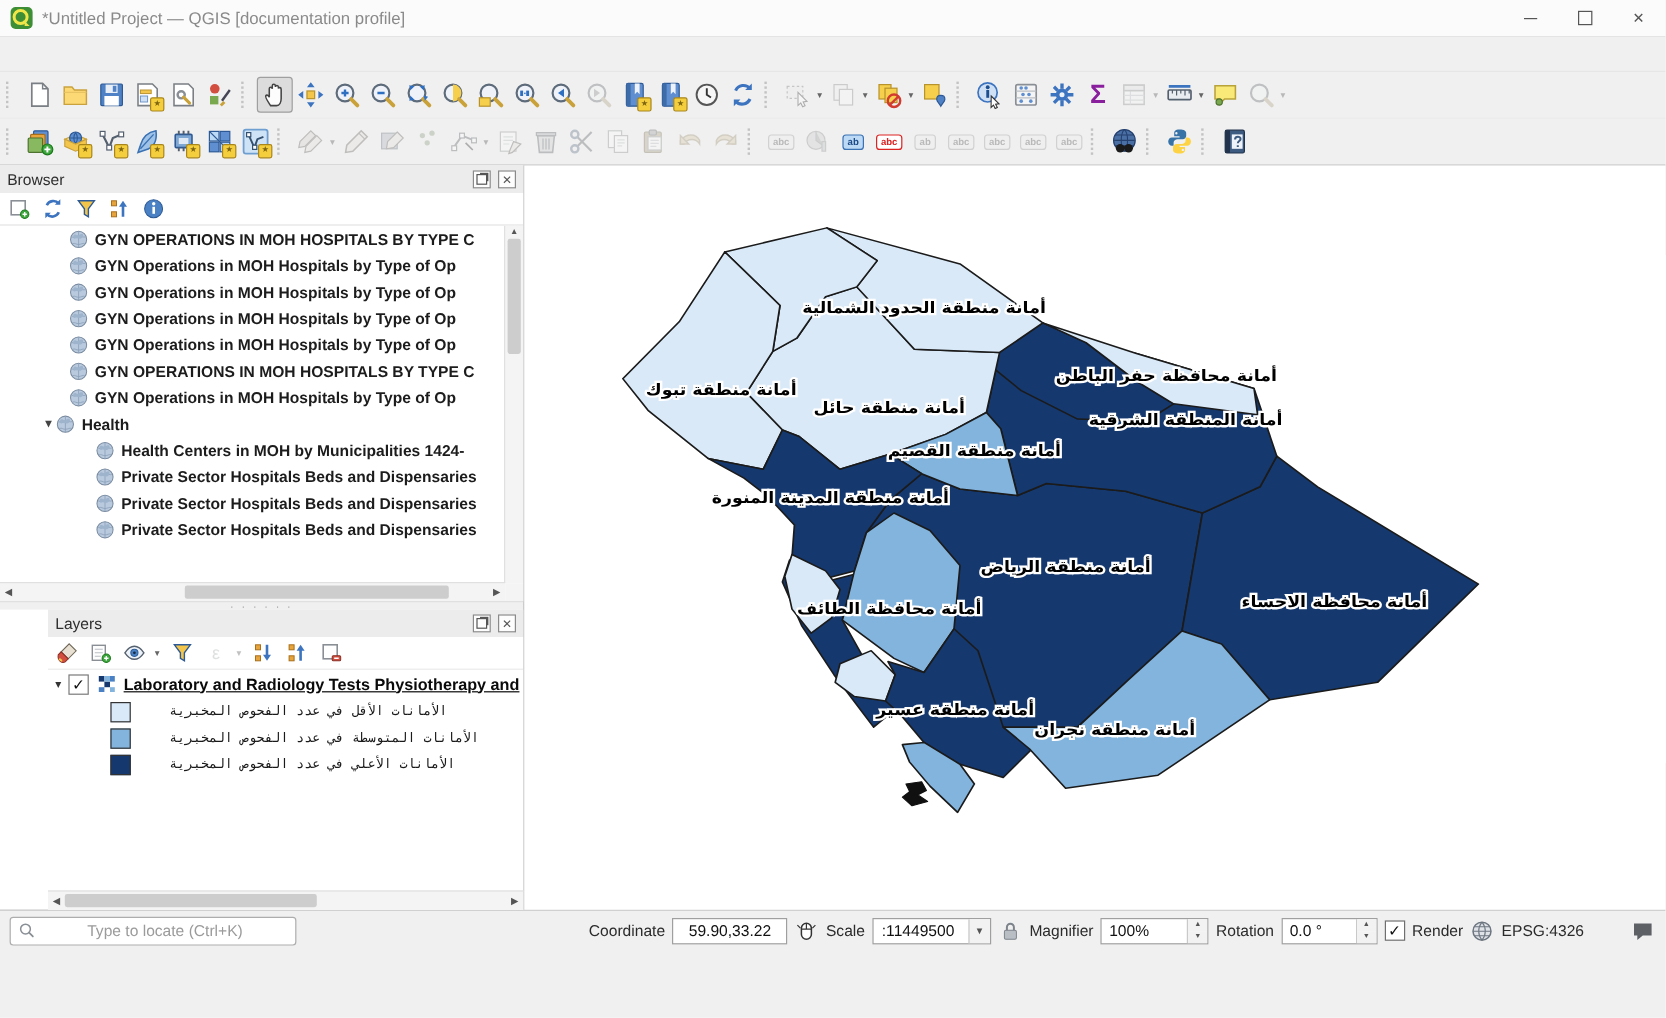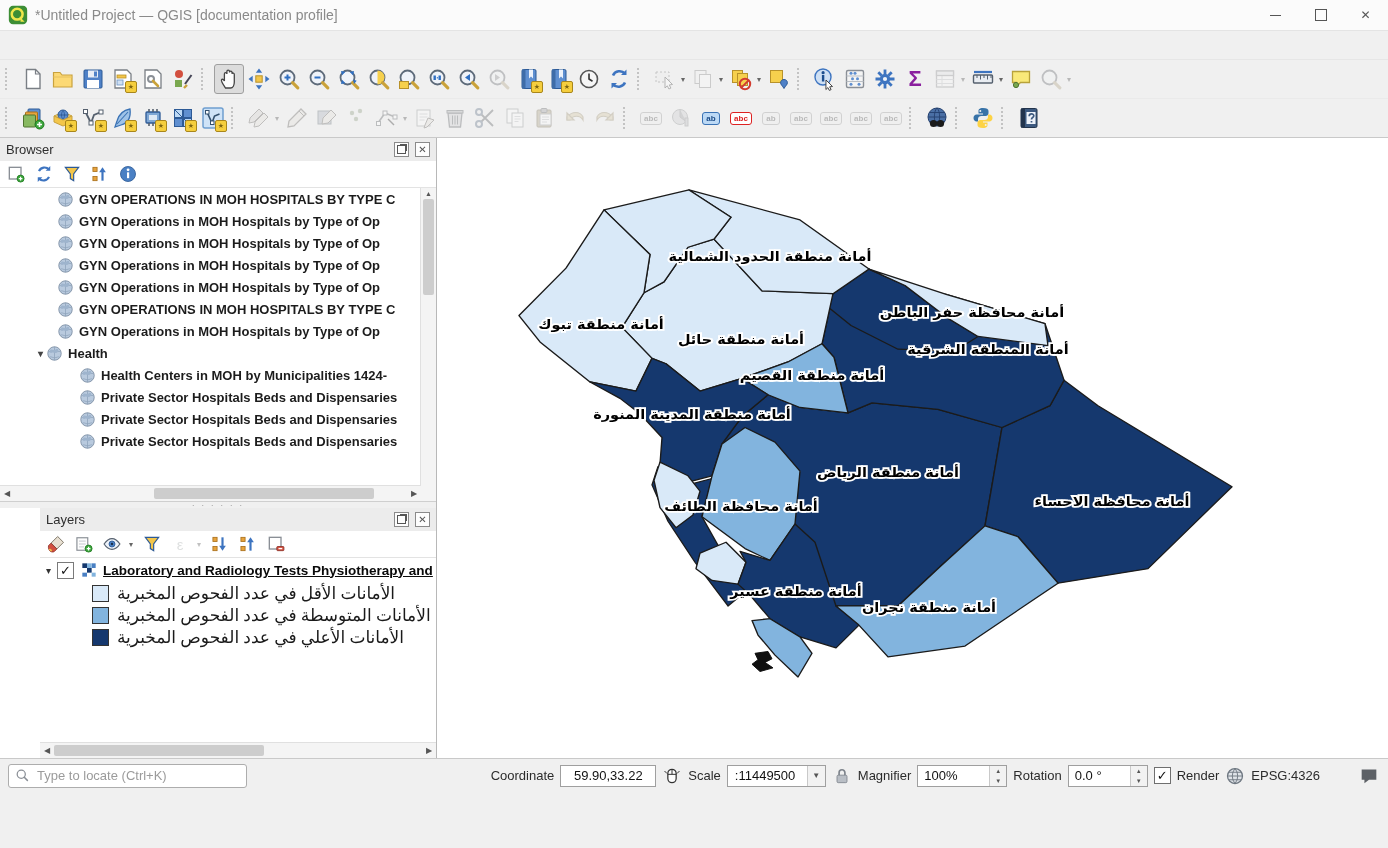--- a/index.html
+++ b/index.html
@@ -74,40 +74,40 @@
 
   .layers-panel{flex:1;padding-left:40px;}
   .layer-row{height:24px;display:flex;align-items:center;padding-left:6px;white-space:nowrap;overflow:hidden;border-top:1px solid #e3e3e3;}
   .layer-row .arrow{font-size:10px;color:#333;margin-right:6px;}
   .cbox{width:15px;height:15px;border:1px solid #7a7a7a;background:#fff;display:flex;align-items:center;justify-content:center;
     font-size:13px;color:#111;margin-right:7px;flex:0 0 auto;}
   .symicon{width:16px;height:16px;margin-right:6px;flex:0 0 auto;}
   .layer-name{font-size:13.5px;font-weight:bold;text-decoration:underline;color:#0a0a0a;}
   .lrow{height:22px;display:flex;align-items:center;white-space:nowrap;}
   .swatch{width:15px;height:15px;border:1px solid #333;margin-right:8px;flex:0 0 auto;}
-  .llabel{font-size:17px;color:#1a1a1a;font-family:Liberation Serif, serif;}
+  .llabel{font-size:11px;color:#1a1a1a;font-family:Liberation Mono, monospace;margin-left:24px;}
   .layers-body{flex:1;position:relative;background:#fff;}
   .layers-inner{position:absolute;inset:0 0 15px 0;overflow:hidden;}
   .layers-hscroll{position:absolute;left:0;right:0;bottom:0;height:15px;background:#f4f4f4;border-top:1px solid #e0e0e0;display:flex;align-items:center;}
 
   
   .canvas{flex:1;background:#fff;position:relative;}
   .canvas svg{position:absolute;inset:0;width:100%;height:100%;}
   .region{stroke:#1b1b1b;stroke-width:1.4;stroke-linejoin:round;}
   .region.low{fill:#d9e9f8;}
   .region.mid{fill:#82b4de;}
   .region.high{fill:#15386e;}
   .region.ink{fill:#101010;stroke:#101010;stroke-width:1;}
   .maplabel{font-family:"DejaVu Sans",sans-serif;font-size:14.5px;font-weight:bold;fill:#000;
     stroke:#fff;stroke-width:4px;paint-order:stroke;text-anchor:middle;}
 
   
   .statusbar{height:33px;flex:0 0 33px;background:#f0f0f0;border-top:1px solid #c9c9c9;display:flex;align-items:center;padding:0 8px;gap:6px;}
   .locator{width:225px;height:22px;background:#fff;border:1px solid #adadad;border-radius:3px;display:flex;align-items:center;padding:0 6px;gap:5px;flex:0 0 auto;}
-  .locator input{border:none;outline:none;font-size:13px;color:#15803d;width:100%;font-family:"Liberation Sans",sans-serif;background:transparent;}
+  .locator input{border:none;outline:none;font-size:13px;color:#15803d;width:100%;font-family:"Liberation Sans",sans-serif;background:transparent;text-align:center;}
   .locator input::placeholder{color:#9b9b9b;}
   .sb-label{font-size:13px;color:#2b2b2b;white-space:nowrap;}
   .sb-field{height:20px;background:#fff;border:1px solid #9f9f9f;display:flex;align-items:center;justify-content:center;font-size:13px;color:#111;padding:0 5px;}
   .coord{width:84px;}
   .combo{width:92px;justify-content:space-between;padding-right:0;}
   .combo .cval{padding-left:2px;}
   .combo .cdd{width:17px;height:100%;display:flex;align-items:center;justify-content:center;font-size:8px;color:#555;border-left:1px solid #c9c9c9;background:#f2f2f2;}
   .spinbox{width:88px;height:20px;background:#fff;border:1px solid #9f9f9f;display:flex;align-items:center;}
   .spinbox .sval{flex:1;font-size:13px;color:#111;padding-left:6px;}
   .spincol{width:16px;height:100%;display:flex;flex-direction:column;border-left:1px solid #c9c9c9;}

